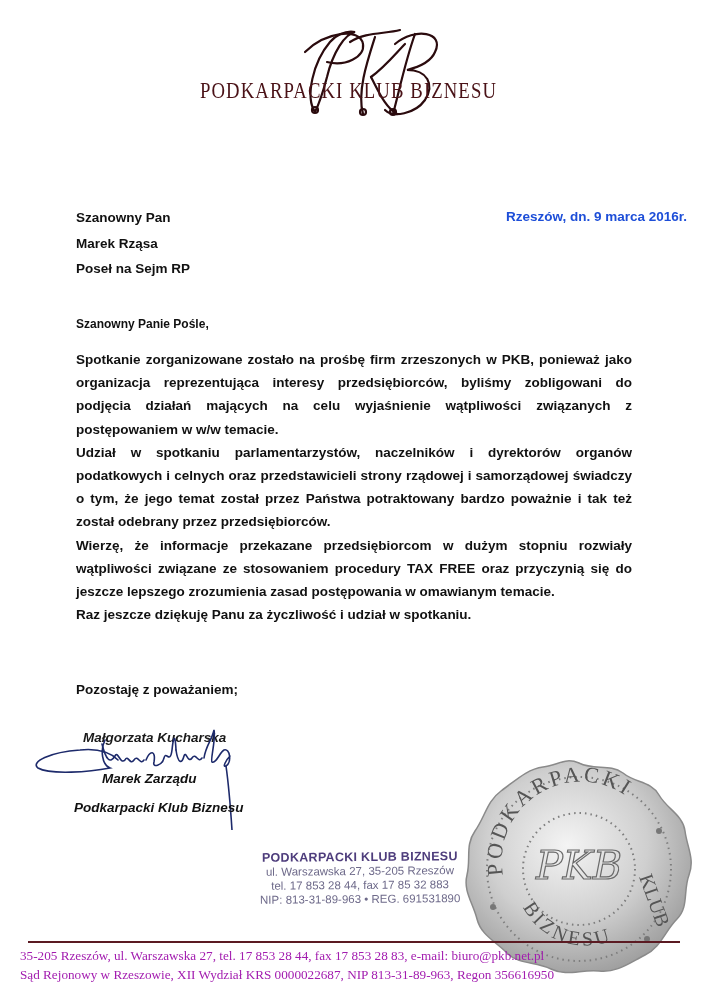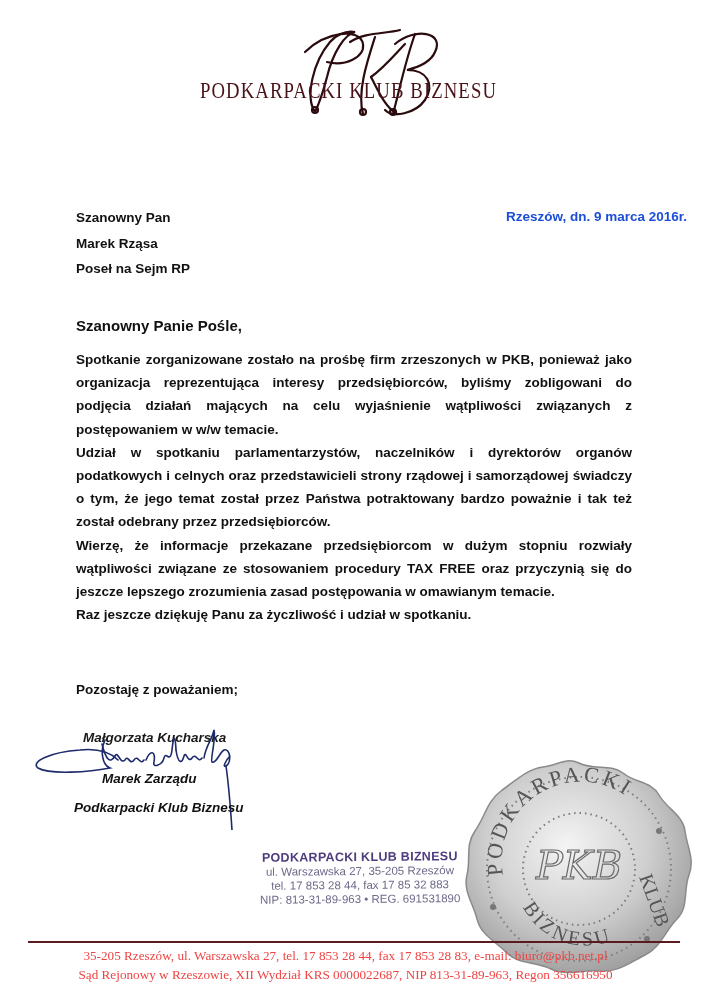--- a/index.html
+++ b/index.html
@@ -39,21 +39,21 @@
     .date {
       left: 420px; top: 161px; width: 267px; text-align: right;
       font-size: 13.5px; font-weight: bold; color: #1d4ed8; margin-top: 48px;
     }
 
     .addressee {
       left: 76px; top: 205px; font-size: 13.5px; font-weight: bold; line-height: 25.5px;
     }
 
     .salutation {
-      left: 76px; top: 317px; font-size: 15px; font-weight: bold;
+      left: 76px; top: 317px; font-size: 12px; font-weight: bold;
     }
 
     .body-text {
       left: 76px; top: 348px; width: 556px;
       font-size: 13.5px; font-weight: bold; line-height: 23.2px;
       text-align: justify;
     }
     .body-text p { margin: 0; }
 
     .closing {
@@ -93,23 +93,23 @@
     }
 
     
     .seal { left: 463px; top: 757px; width: 232px; height: 218px; }
 
     
     .footer-rule {
       left: 28px; top: 941px; width: 652px; height: 2px; background: #5b1a22;
     }
     .footer {
-      left: 13px; top: 946px; width: 665px; text-align: center;
+      left: 20px; top: 946px; width: 665px; text-align: left;
       font-family: "Liberation Serif", serif;
-      font-size: 13.2px; line-height: 19px; color: #ef4444;
+      font-size: 13.2px; line-height: 19px; color: #a21caf;
     }
   </style>
 </head>
 <body>
 
 <div class="abs logo-wrap">
   <svg class="logo-mono" viewBox="0 0 170 100">
     <g fill="none" stroke="#2b0b0e" stroke-width="2.2" stroke-linecap="round">
 
       <path d="M40 90 C30 75 38 40 55 20 C60 14 70 8 80 10 C70 12 58 30 52 55 C48 70 44 82 40 90"></path>

